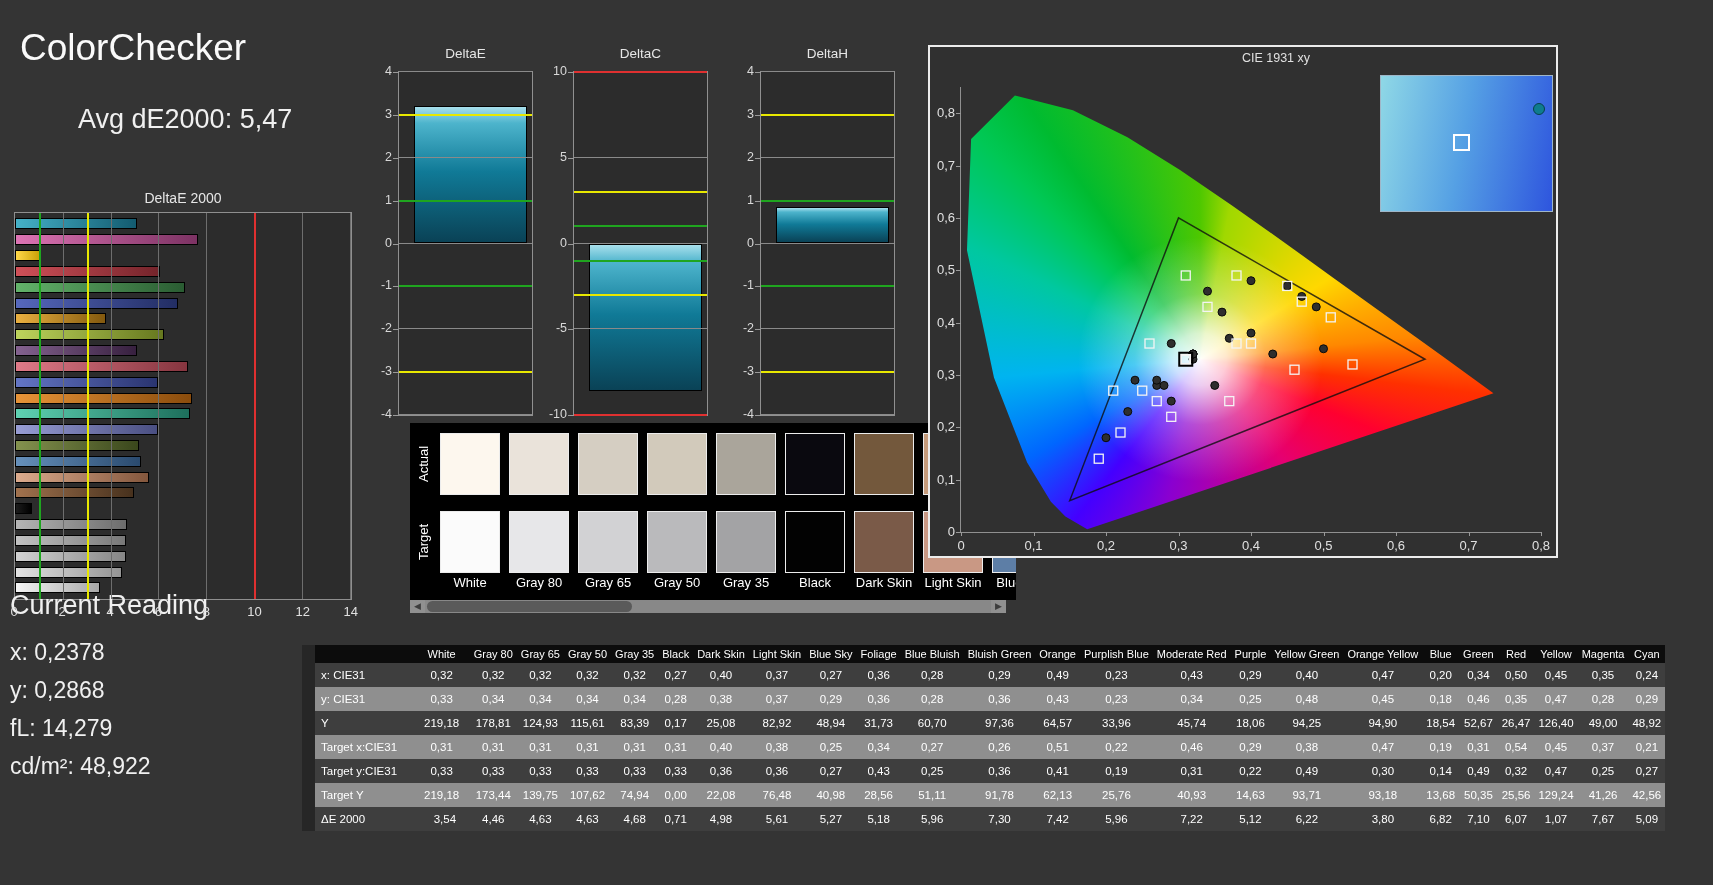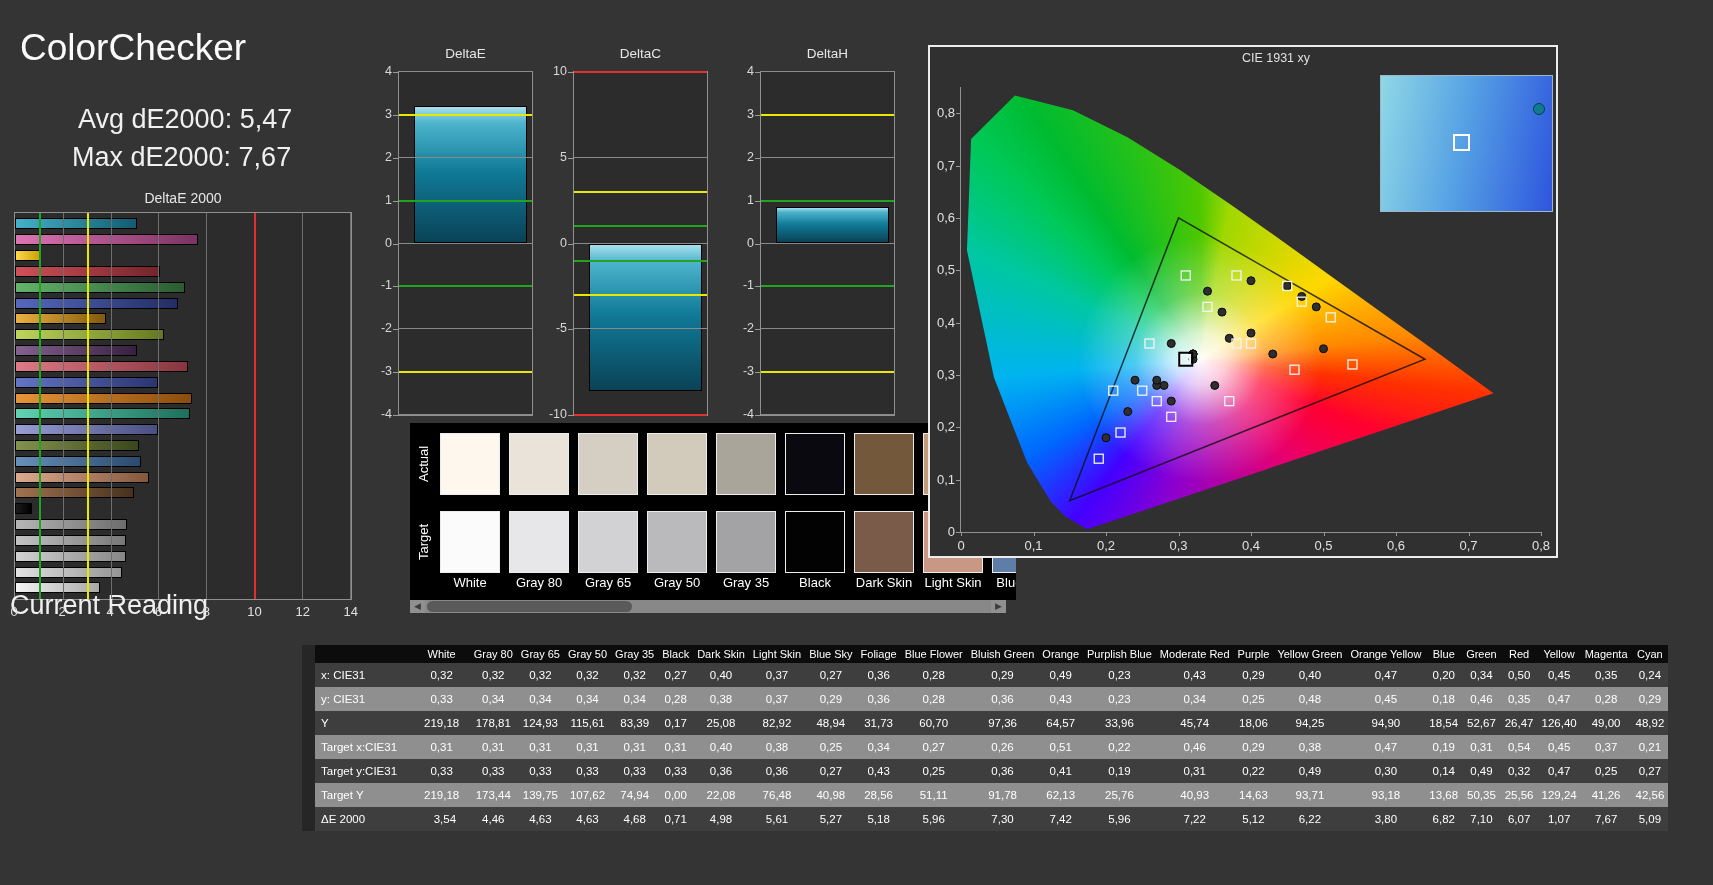--- a/index.html
+++ b/index.html
@@ -80,21 +80,20 @@
   #cc-table tbody tr:nth-child(odd){background:#3e3e3e;}
   #cc-table tbody tr:nth-child(even){background:#8f8f8f;}
 </style>
 </head>
 <body>
 
 <div id="canvas">
 
   <div class="abs" id="hdr-title">ColorChecker</div>
   <div class="abs" id="hdr-avg">Avg dE2000: 5,47</div>
-  <div class="abs" id="hdr-max">Max dE2000: 7,67</div>
 
   <div class="abs" id="de-title">DeltaE 2000</div>
   <div class="abs" id="de-plot">
     <div id="de-bars">
         <div class="de-row">
           <div class="de-bar" style="width: 36.2278%; background: linear-gradient(to right, rgb(69, 177, 200), rgb(19, 91, 112));"></div>
         </div>
         <div class="de-row">
           <div class="de-bar" style="width: 54.5907%; background: linear-gradient(to right, rgb(221, 116, 180), rgb(124, 50, 99));"></div>
         </div>
@@ -299,20 +298,26 @@
       <div class="sw" style="left: 582px; top: 88px; background: rgb(93, 126, 166);"></div>
       <div class="sw-label" style="left: 576px;">Blue Sky</div>
     </div>
   <div class="abs" id="swatch-scroll">
     <div class="scr-arrow" style="left:0">◀</div>
     <div id="scr-thumb"></div>
     <div class="scr-arrow" style="right:0">▶</div>
   </div>
 
   <div class="abs" id="cr-title">Current Reading</div>
+  <div class="abs" id="cr-lines">
+    <div>x: 0,2378</div>
+    <div>y: 0,2868</div>
+    <div>fL: 14,279</div>
+    <div>cd/m²: 48,922</div>
+  </div>
 
   <div class="abs" id="cie-panel">
     <div class="abs" id="cie-title">CIE 1931 xy</div>
     <div class="abs" id="cie-plot">
       <div id="cie-horseshoe"></div>
       <svg id="cie-svg" viewBox="0 0 580 445" preserveAspectRatio="none">
           <polygon points="463.99999999999994,272.2352941176471 217.49999999999997,130.88235294117646 108.74999999999999,413.5882352941177" fill="none" stroke="rgba(15,15,15,0.8)" stroke-width="1.5"></polygon>
           <circle cx="231.99999999999997" cy="272.2352941176471" r="4" fill="#2e2e2e" stroke="#0a0a0a" stroke-width="1"></circle>
           <circle cx="231.99999999999997" cy="267" r="4" fill="#2e2e2e" stroke="#0a0a0a" stroke-width="1"></circle>
           <circle cx="231.99999999999997" cy="267" r="4" fill="#2e2e2e" stroke="#0a0a0a" stroke-width="1"></circle>
@@ -414,21 +419,21 @@
             <th>White</th>
             <th>Gray 80</th>
             <th>Gray 65</th>
             <th>Gray 50</th>
             <th>Gray 35</th>
             <th>Black</th>
             <th>Dark Skin</th>
             <th>Light Skin</th>
             <th>Blue Sky</th>
             <th>Foliage</th>
-            <th>Blue Flower</th>
+            <th>Blue Bluish</th>
             <th>Bluish Green</th>
             <th>Orange</th>
             <th>Purplish Blue</th>
             <th>Moderate Red</th>
             <th>Purple</th>
             <th>Yellow Green</th>
             <th>Orange Yellow</th>
             <th>Blue</th>
             <th>Green</th>
             <th>Red</th>

